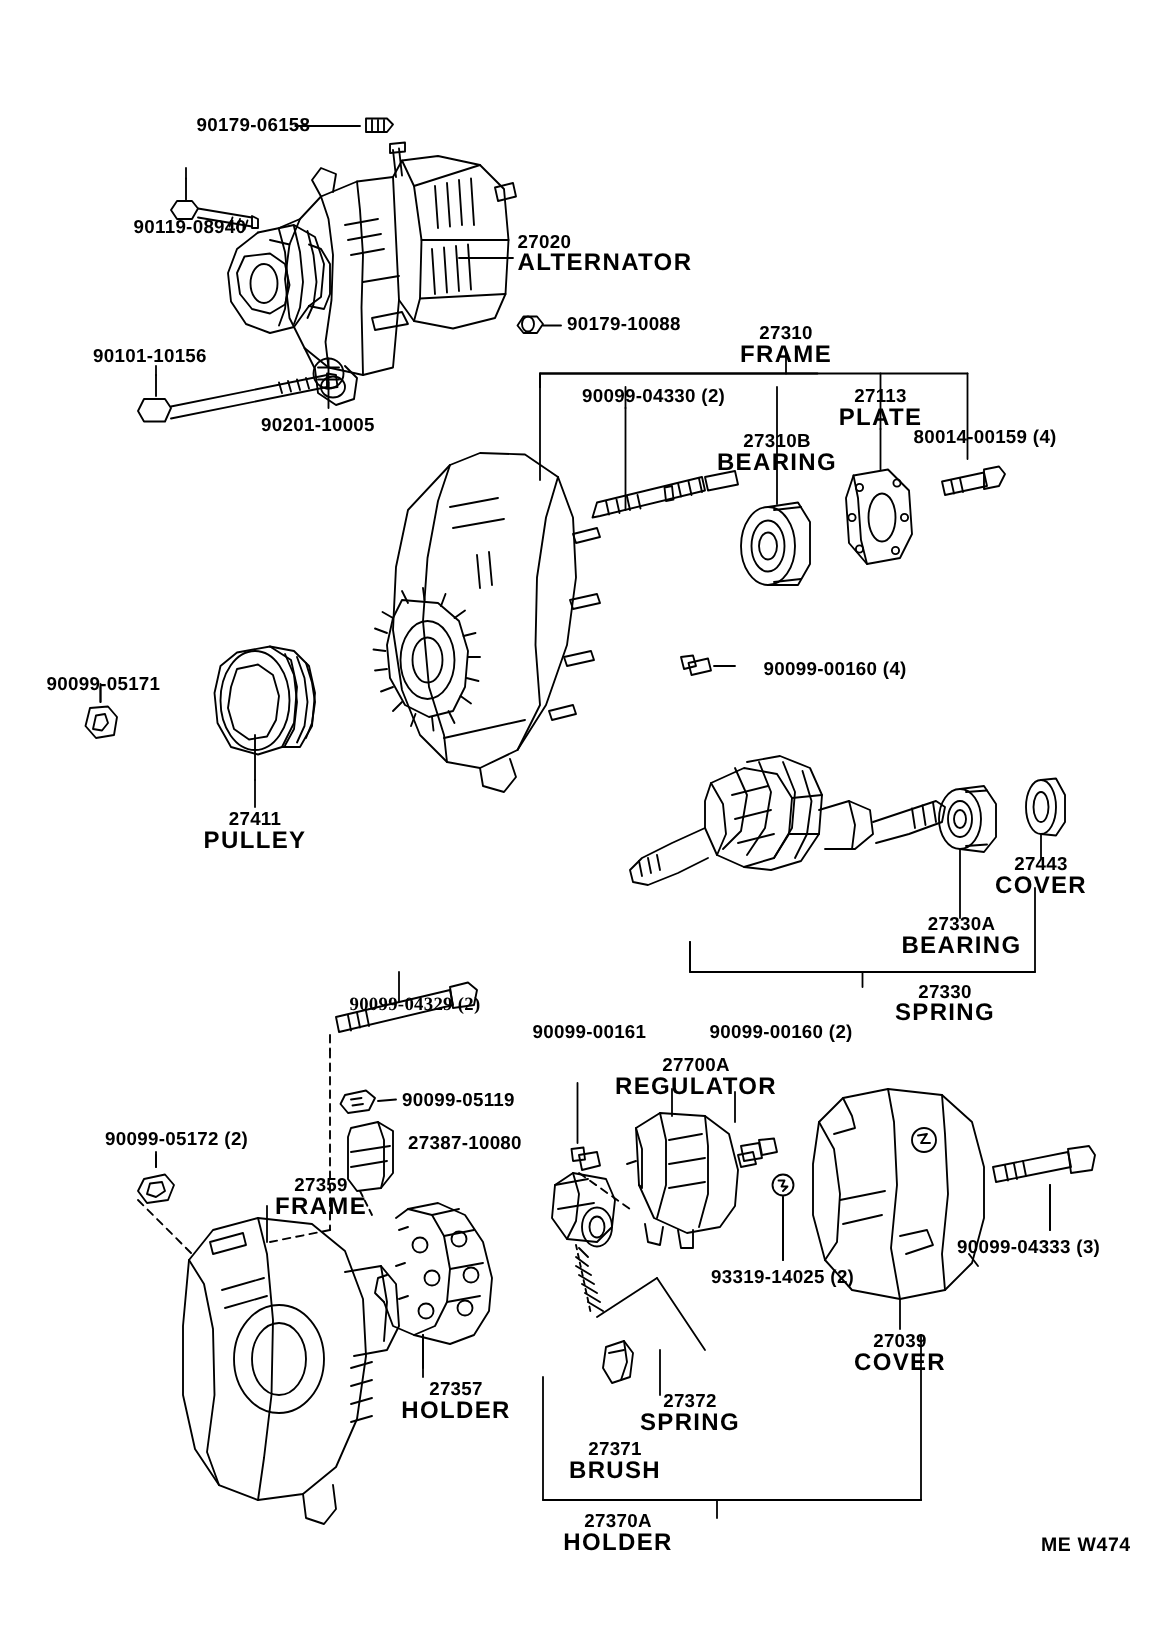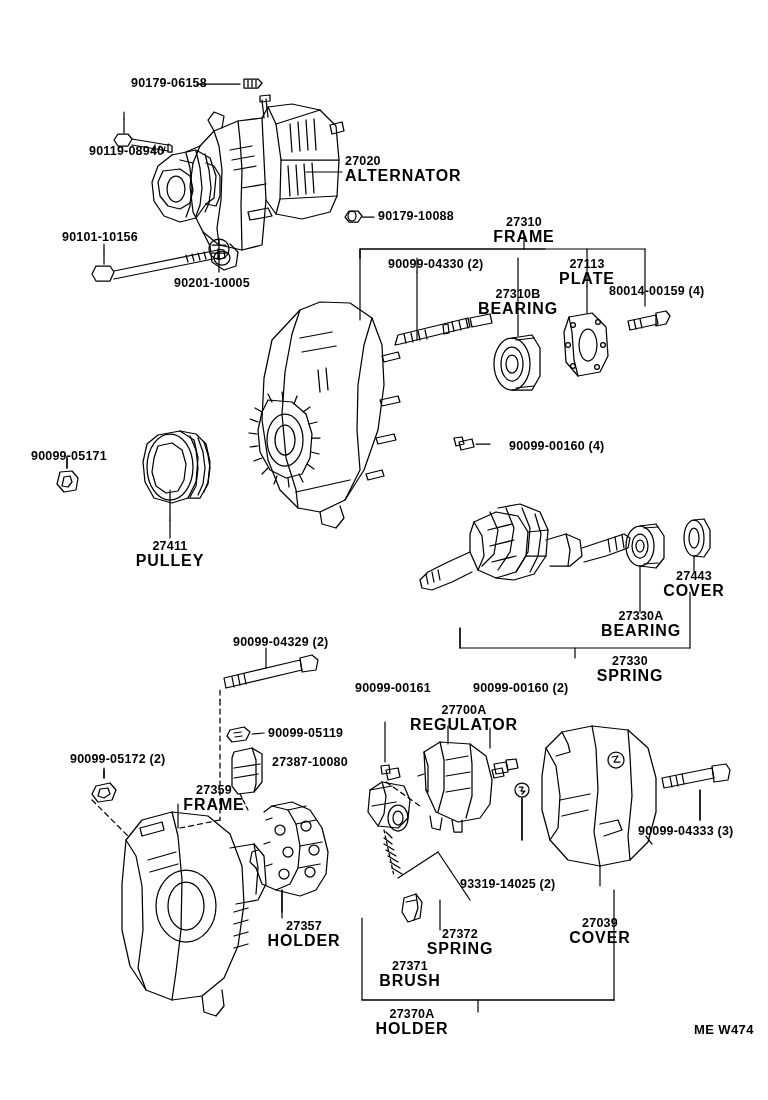--- a/index.html
+++ b/index.html
@@ -479,41 +479,41 @@
 
 <div class="lbl ctr" style="left:641px;top:610px;"><span>27330A</span>
   <span class="sub">BEARING</span></div>
 
 <div class="lbl ctr" style="left:694px;top:570px;"><span>27443</span>
   <span class="sub">COVER</span></div>
 
 <div class="lbl ctr" style="left:630px;top:655px;"><span>27330</span>
   <span class="sub">SPRING</span></div>
 
-<div class="lbl" style="left:233px;top:636px;">90099-04329 (2)</div>
+<div class="lbl" style="left:233px;top:663px;font-family:Liberation Serif, serif;">90099-04329 (2)</div>
 
 <div class="lbl" style="left:268px;top:727px;">90099-05119</div>
 
 <div class="lbl" style="left:272px;top:756px;">27387-10080</div>
 
 <div class="lbl" style="left:70px;top:753px;">90099-05172 (2)</div>
 
 <div class="lbl ctr" style="left:178px;top:784px;margin-left:36px;"><span>27359</span>
   <span class="sub">FRAME</span></div>
 
 <div class="lbl" style="left:355px;top:682px;">90099-00161</div>
 
 <div class="lbl" style="left:473px;top:682px;">90099-00160 (2)</div>
 
 <div class="lbl ctr" style="left:428px;top:704px;margin-left:36px;"><span>27700A</span>
   <span class="sub">REGULATOR</span></div>
 
-<div class="lbl" style="left:460px;top:845px;margin-top:33px;">93319-14025 (2)</div>
-
-<div class="lbl ctr" style="left:600px;top:888px;margin-top:29px;"><span>27039</span>
+<div class="lbl" style="left:474px;top:845px;">93319-14025 (2)</div>
+
+<div class="lbl ctr" style="left:600px;top:888px;"><span>27039</span>
   <span class="sub">COVER</span></div>
 
 <div class="lbl" style="left:638px;top:825px;">90099-04333 (3)</div>
 
 <div class="lbl ctr" style="left:304px;top:920px;"><span>27357</span>
   <span class="sub">HOLDER</span></div>
 
 <div class="lbl ctr" style="left:460px;top:928px;"><span>27372</span>
   <span class="sub">SPRING</span></div>
 

